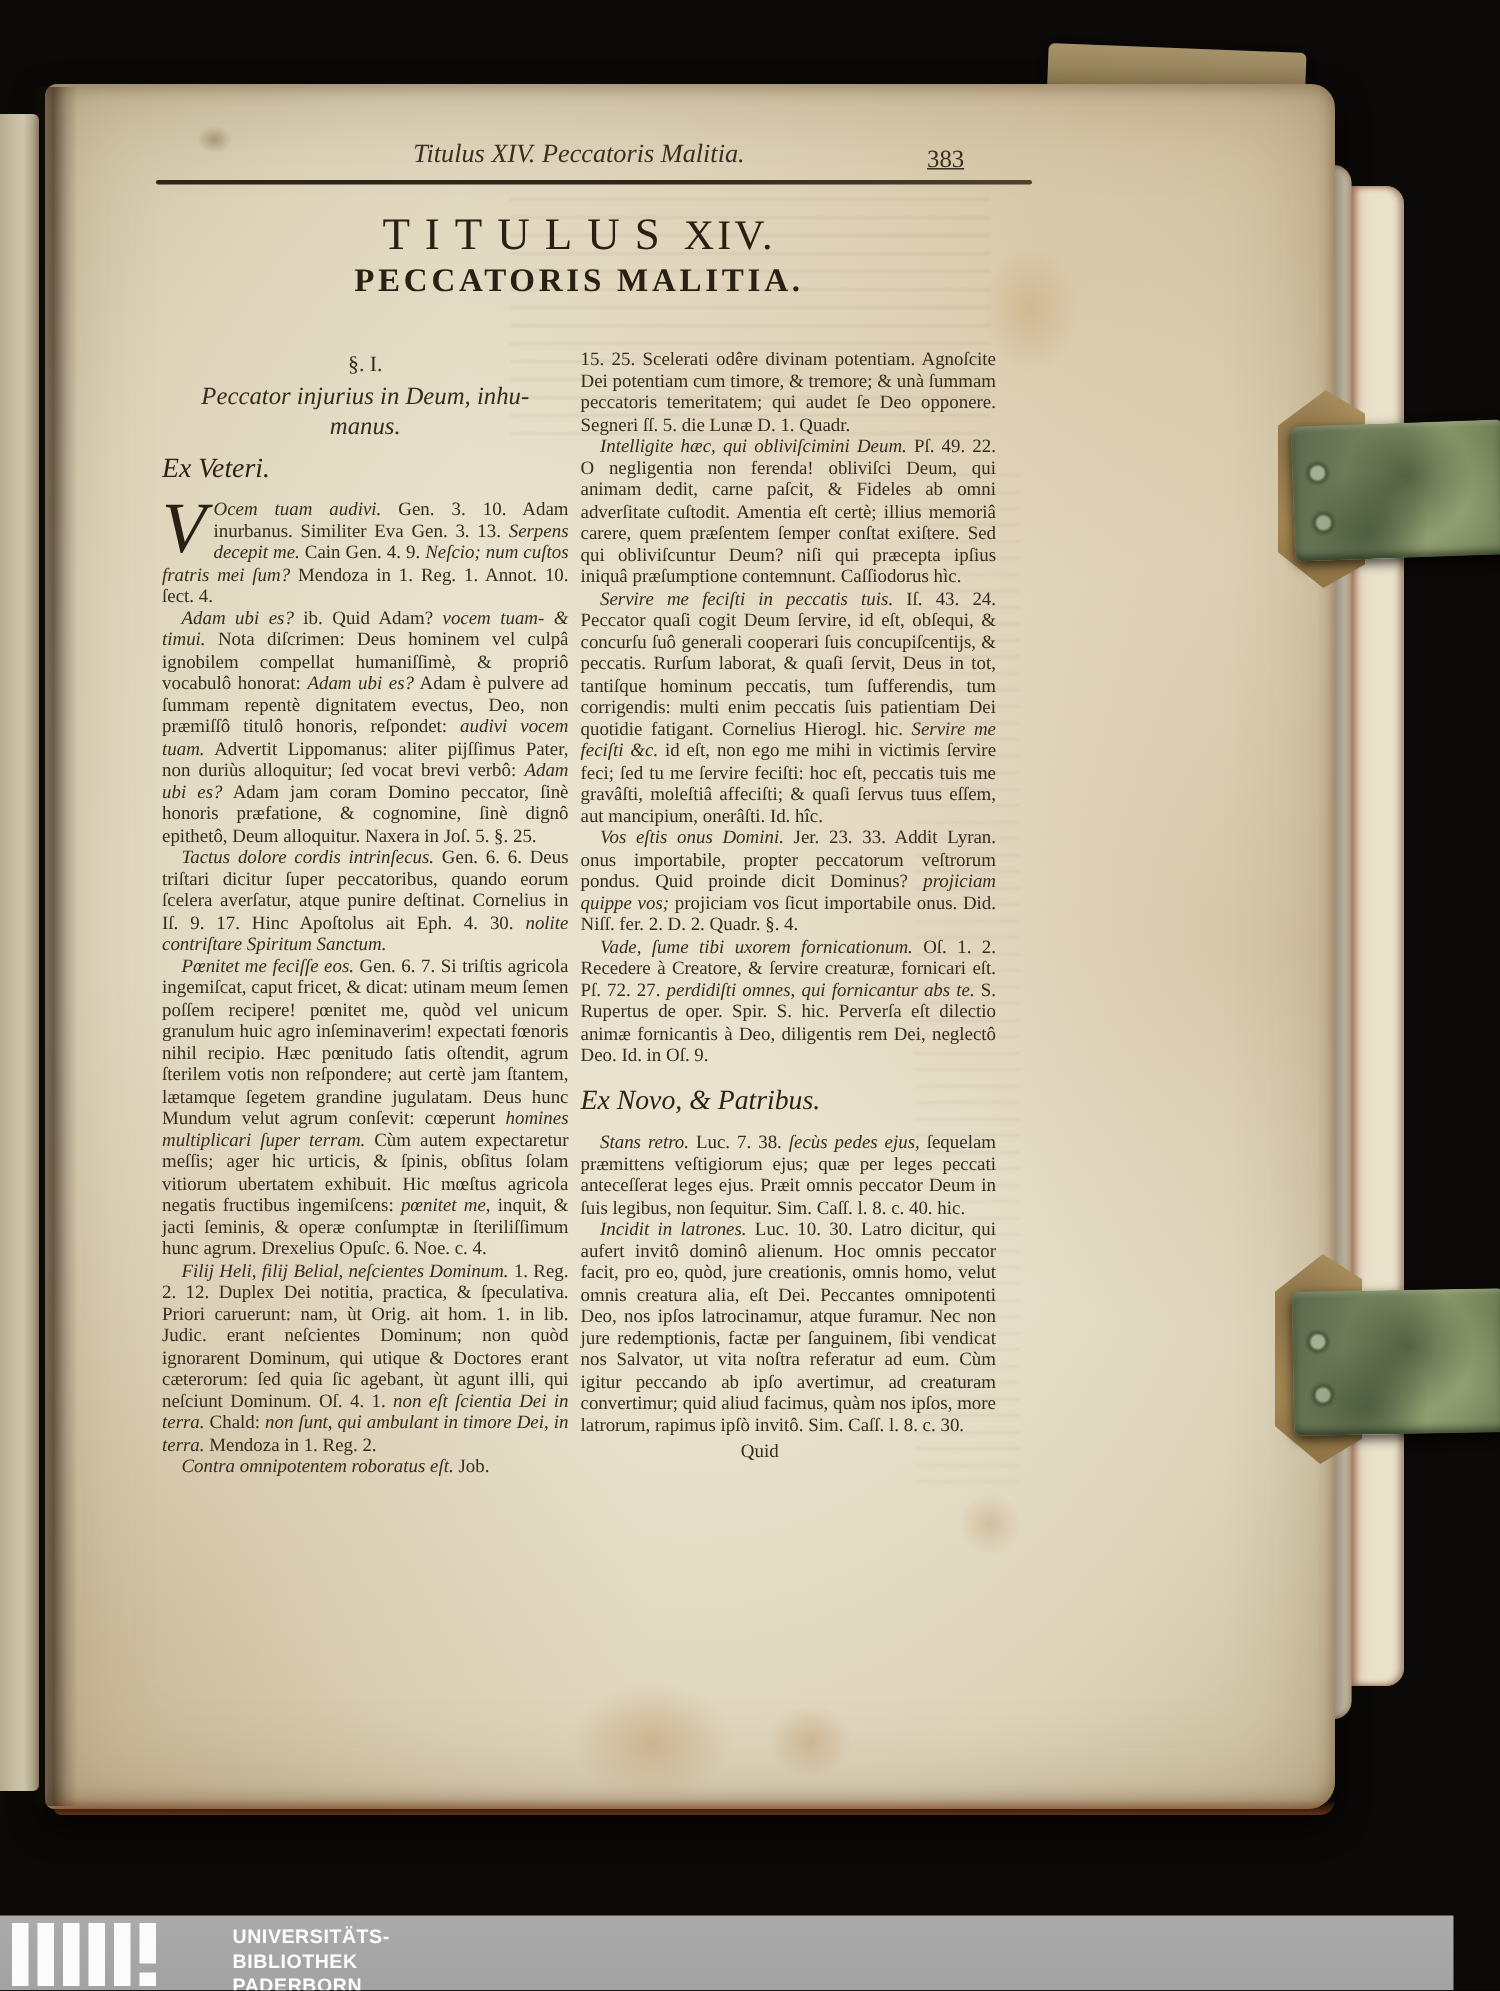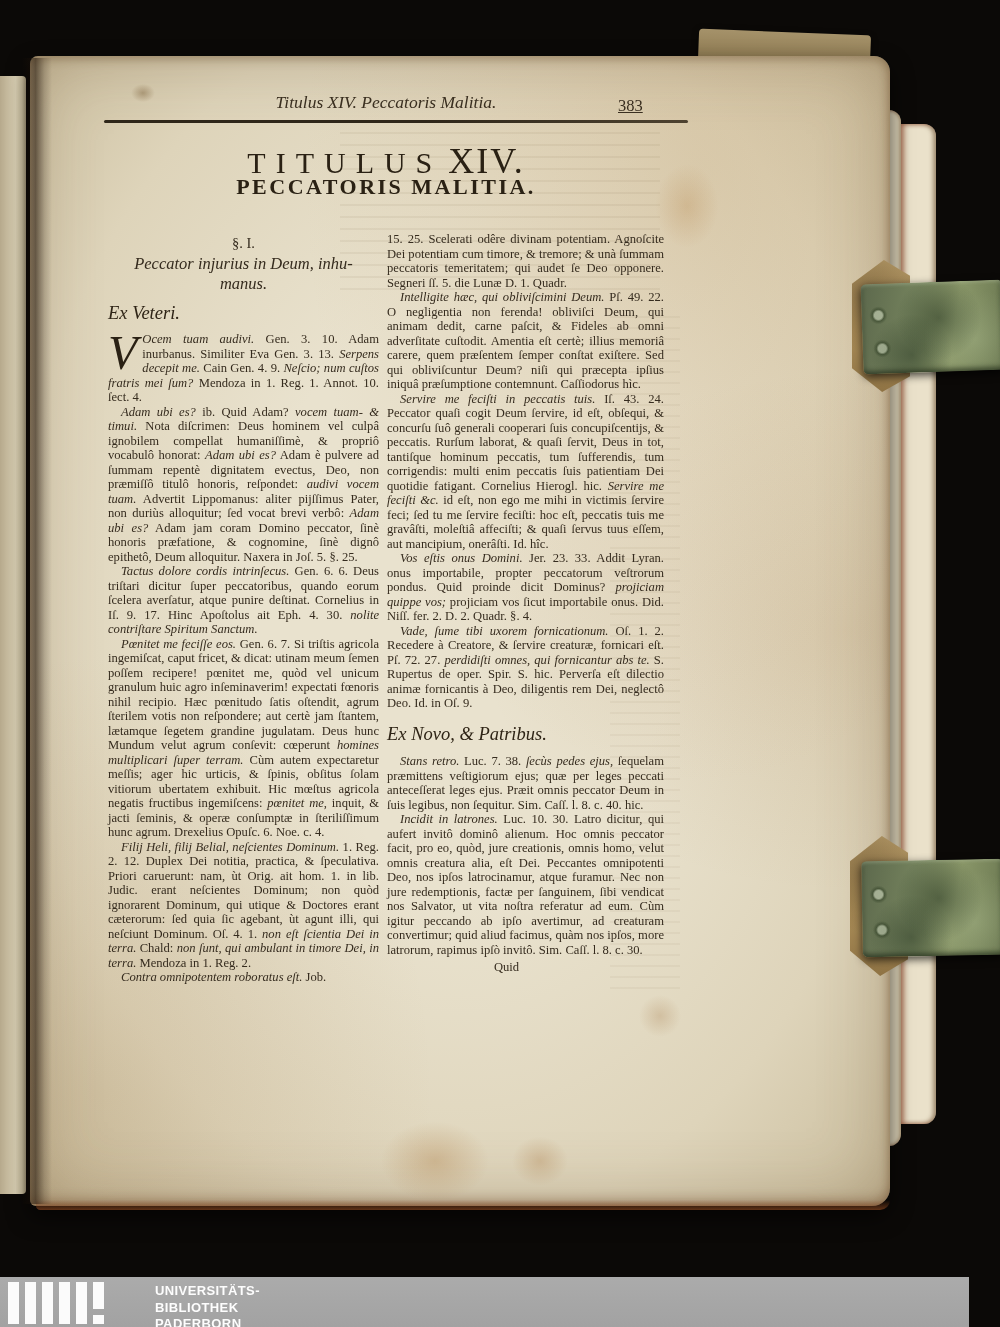--- a/index.html
+++ b/index.html
@@ -67,21 +67,21 @@
   .bleed2{left:580px;top:260px;width:70px;height:680px;
     background:repeating-linear-gradient(180deg, rgba(112,92,58,.10) 0 2px, transparent 2px 11px);}
   .stain{position:absolute;pointer-events:none;}
   .running-head{position:absolute;left:76px;top:36px;width:560px;text-align:center;
     font-style:italic;font-size:17.5px;color:#3a2f20;}
   .page-num{position:absolute;left:588px;top:40px;font-size:16.5px;color:#3a2f20;text-decoration:underline;}
   .head-rule{position:absolute;left:74px;top:64px;width:584px;height:3px;
     background:linear-gradient(90deg,#2e2619 0 55%,#4d4230);border-radius:2px;}
   .title1{position:absolute;left:76px;top:84px;width:560px;text-align:center;color:#2a2114;}
   .title1 .word{font-size:30px;letter-spacing:10px;}
-  .title1 .numeral{font-size:36px;letter-spacing:2px;margin-left:2px;}
+  .title1 .numeral{font-size:28px;letter-spacing:2px;margin-left:2px;}
   .title2{position:absolute;left:76px;top:118px;width:560px;text-align:center;
     font-size:22px;letter-spacing:2.5px;font-weight:600;color:#2a2114;}
 
   .columns{position:absolute;left:78px;top:176px;width:556px;display:flex;gap:8px;}
   .col{color:#352b1e;font-size:12.6px;line-height:14.5px;text-align:justify;}
   .col-left{width:271px;}
   .col-right{width:277px;}
   .para{margin:0;text-indent:13px;}
   .para.noindent{text-indent:0;}
   .it{font-style:italic;}

